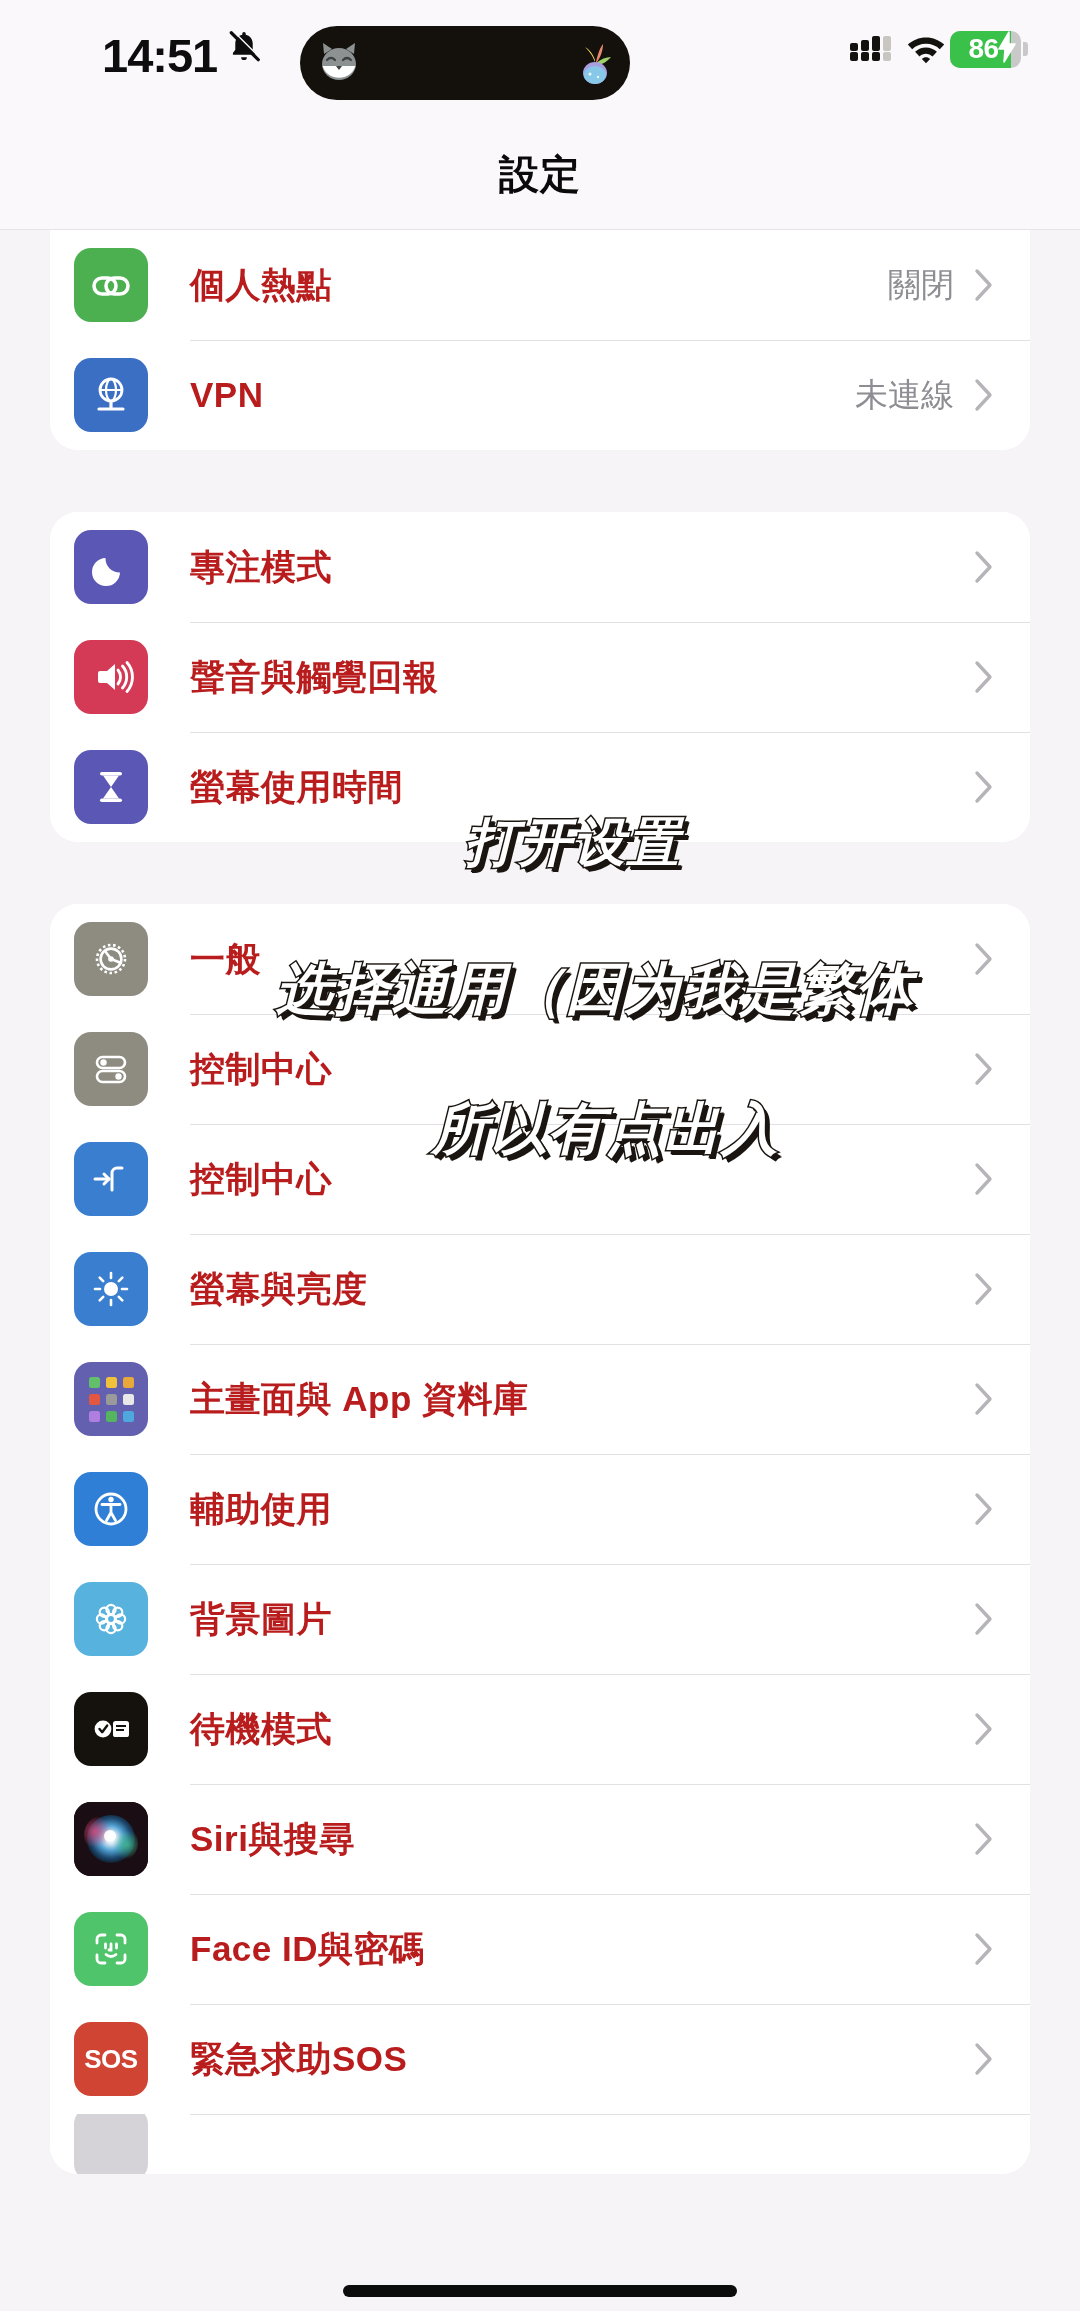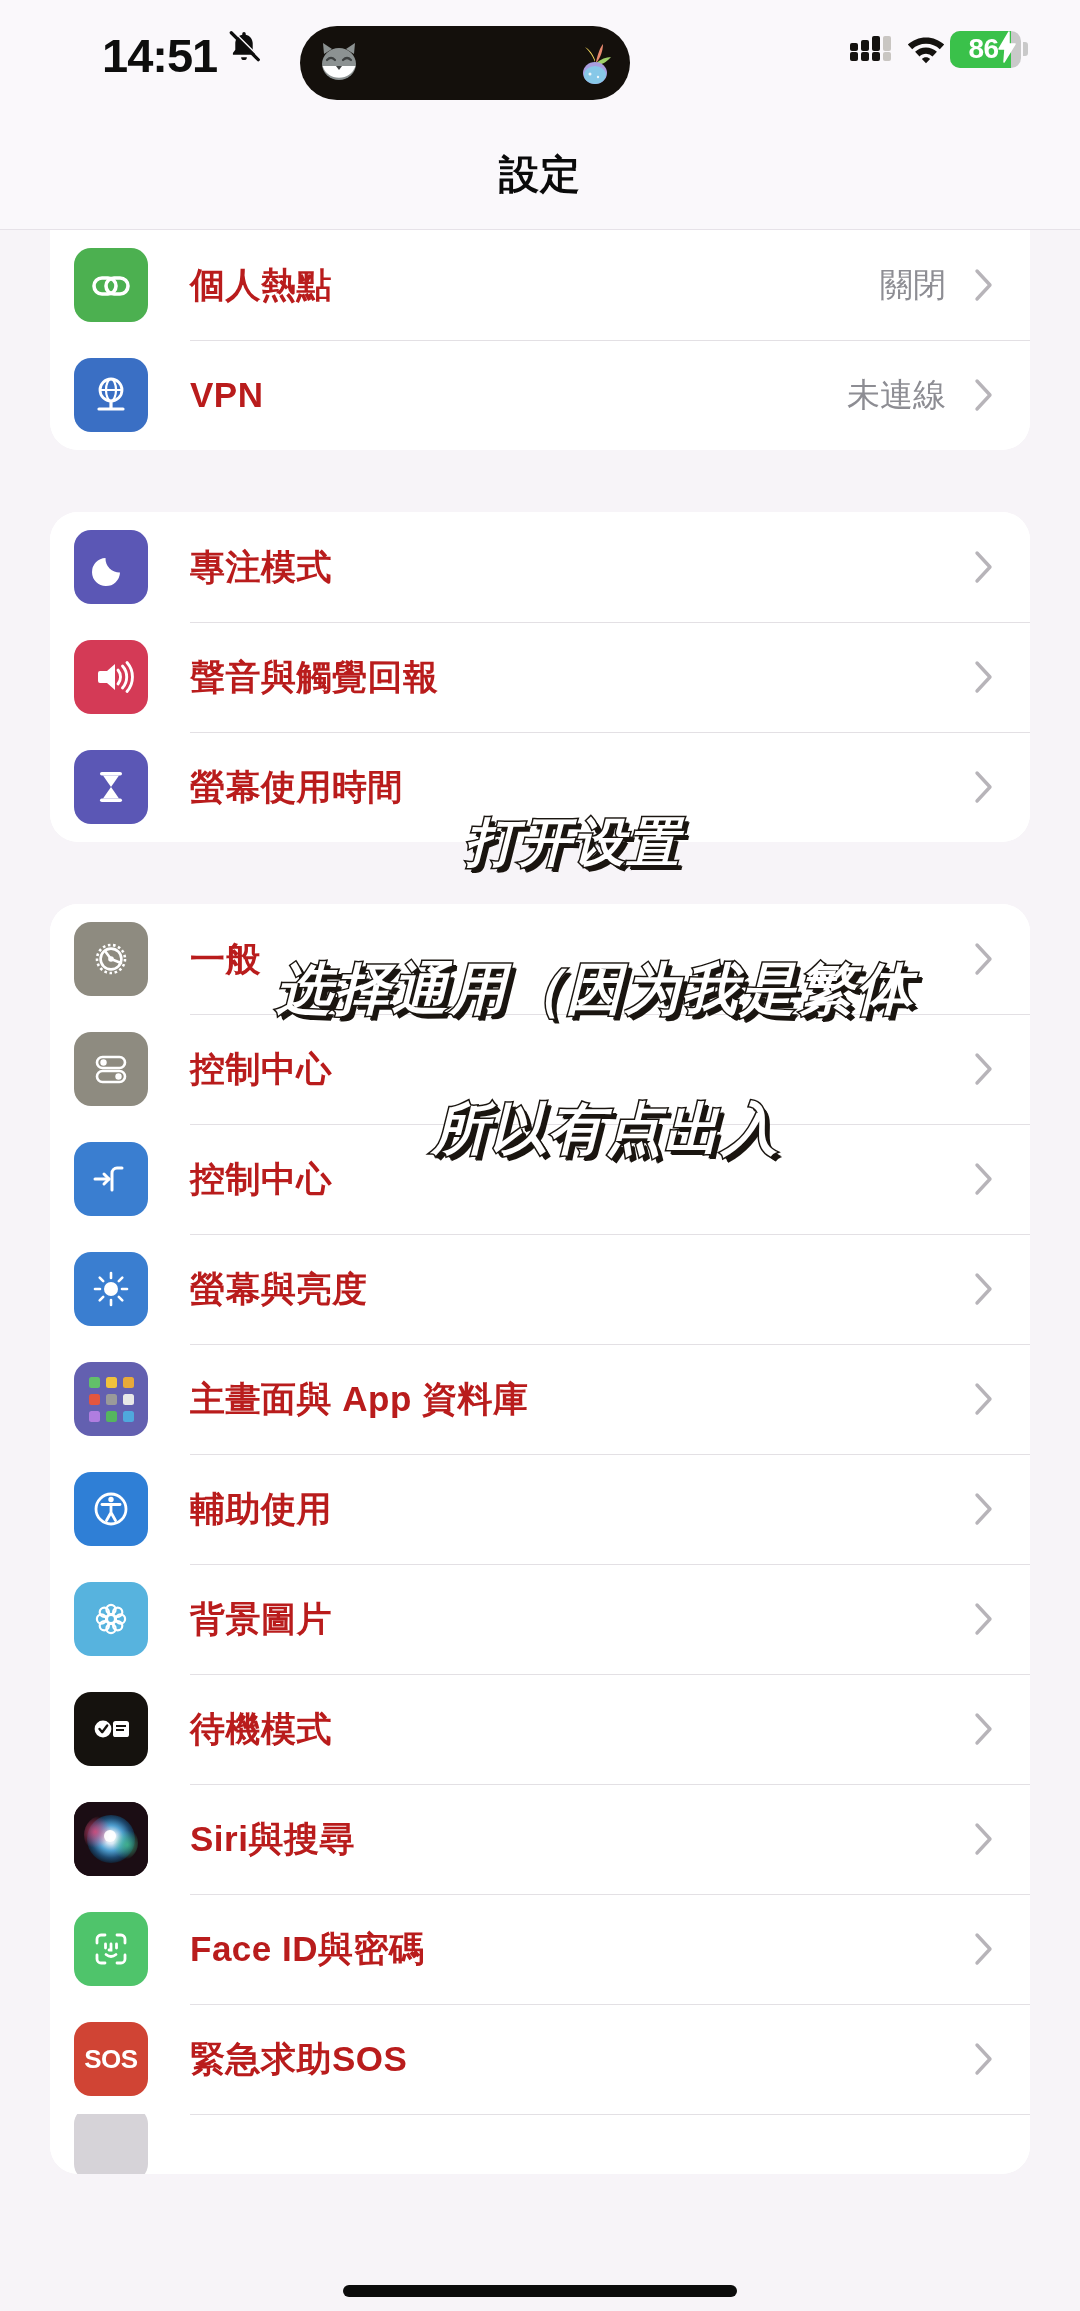--- a/index.html
+++ b/index.html
@@ -174,21 +174,21 @@
     margin-left: 42px;
     font-size: 35px;
     font-weight: bold;
     color: #b91c1c;
     letter-spacing: 0.5px;
     white-space: nowrap;
   }
   .row-value {
     font-size: 33px;
     color: #8d8d93;
-    margin-right: 28px;
+    margin-right: 20px;
     white-space: nowrap;
   }
   .chevron {
     margin-right: 36px;
     flex: 0 0 auto;
     display: flex;
     align-items: center;
   }
 
   

